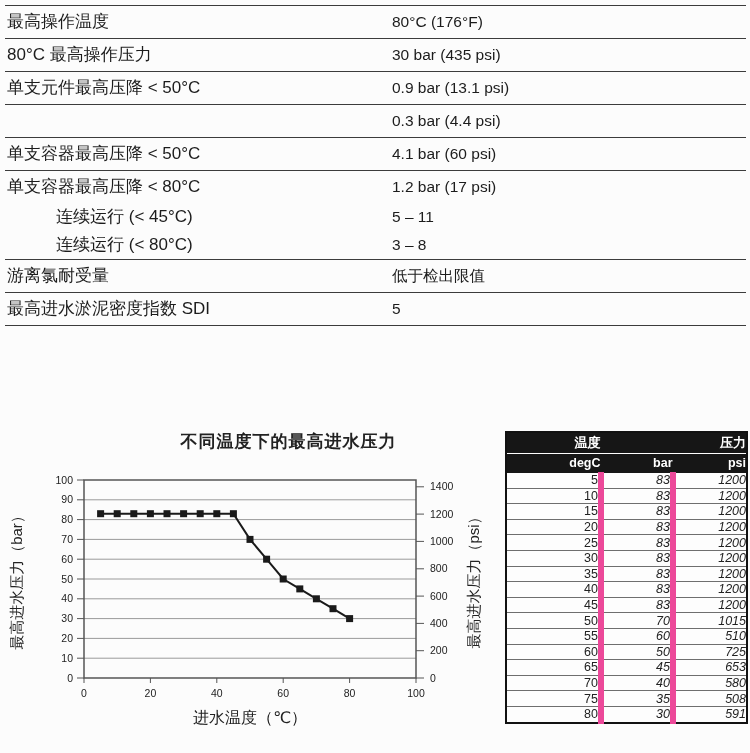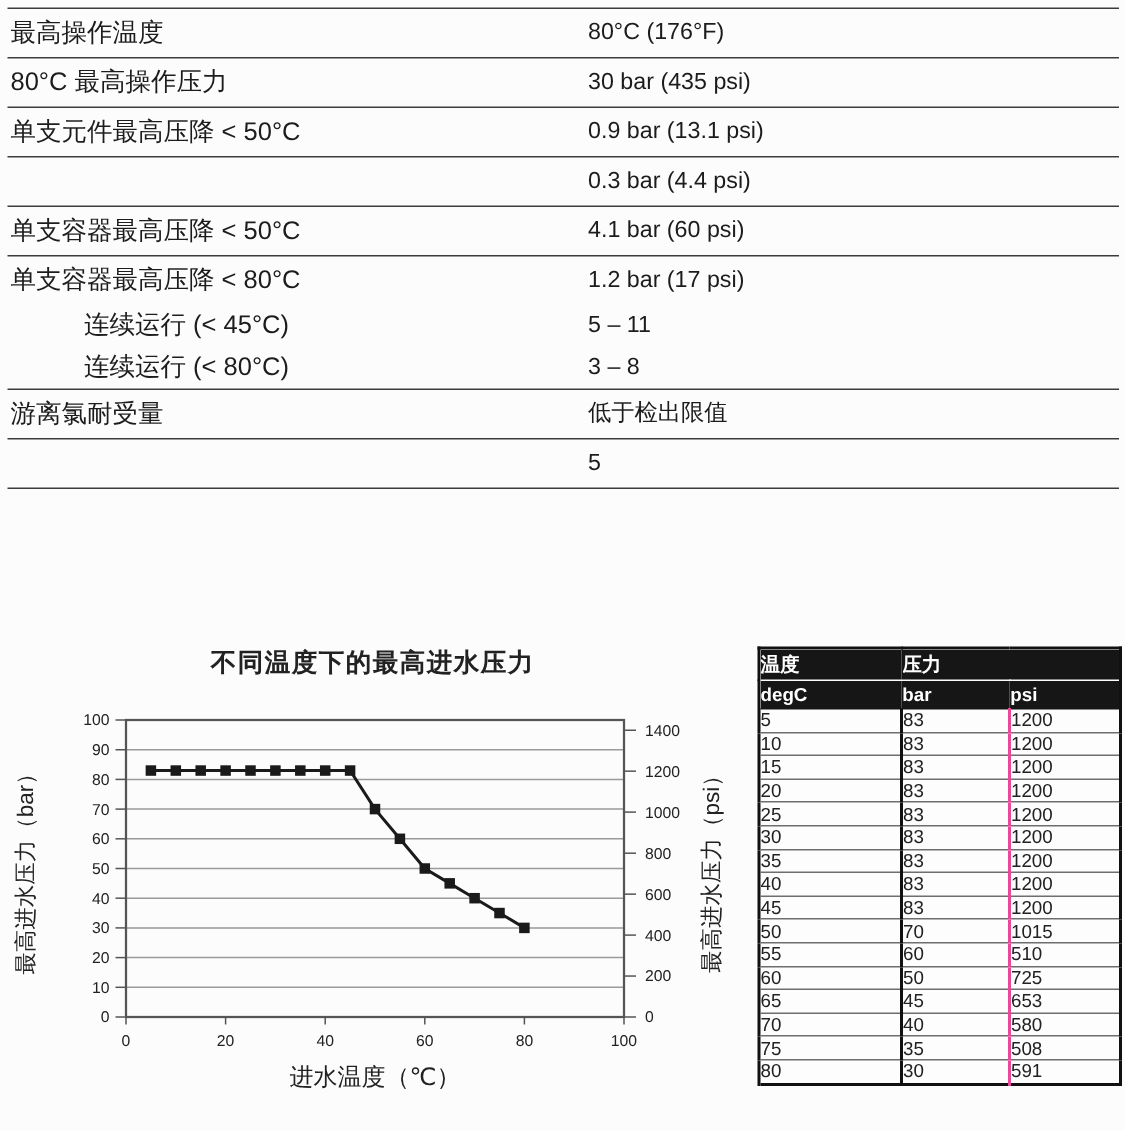--- a/index.html
+++ b/index.html
@@ -20,43 +20,43 @@
   .spec-label{
     position:absolute;left:2px;top:0;font-size:17px;white-space:nowrap;
   }
   .spec-row.indent .spec-label{left:22px;margin-left:29px;}
   .spec-value{
     position:absolute;left:387px;top:0;font-size:15.5px;white-space:nowrap;
   }
   
   .chart-title{
     position:absolute;left:0;top:430px;width:497px;text-align:center;
-    font-size:17px;font-weight:bold;letter-spacing:1px;color:#222;
+    font-size:17px;font-weight:bold;letter-spacing:1px;color:#222;padding-left:40px;
   }
   #chart-svg{position:absolute;left:0;top:455px;}
   
   .pressure-table{
     position:absolute;left:505px;top:431px;width:241px;
     border-collapse:collapse;table-layout:fixed;
     font-size:12.5px;
   }
   .pressure-table th,.pressure-table td{
-    padding:0;text-align:left;overflow:hidden;white-space:nowrap;
+    padding:0;text-align:right;overflow:hidden;white-space:nowrap;
   }
   .pressure-table thead th{
     background:#161616;color:#ffffff;font-weight:bold;height:18px;
     border:1px solid #161616;
   }
   .pressure-table thead tr.group-row th{border-bottom:1.5px solid #fdfdfd;height:20px;font-size:13px;}
   .pressure-table tbody td{
     background:#fdfdfd;border:1px solid #6e6e6e;height:14.6px;color:#222;
   }
   .pressure-table{border:2px solid #111;}
   .pressure-table tbody tr td{border-left:2px solid #111;border-right:2px solid #111;}
-  .pressure-table tbody tr td + td{border-left:2px solid #ec4899;border-right:1px solid #6e6e6e;}
+  .pressure-table tbody tr td + td{border-left:6px solid #ec4899;border-right:1px solid #6e6e6e;font-style:italic;}
   .pressure-table tbody tr td:last-child{border-right:2px solid #111;}
 </style>
 </head>
 <body>
 
 <div class="spec-table">
     <div class="spec-row std rule">
       <div class="spec-label">最高操作温度</div>
       <div class="spec-value">80°C (176°F)</div>
     </div>
@@ -85,20 +85,21 @@
     </div>
     <div class="spec-row compact indent">
       <div class="spec-label">连续运行 (&lt; 80°C)</div>
       <div class="spec-value">3 – 8</div>
     </div>
     <div class="spec-row std rule">
       <div class="spec-label">游离氯耐受量</div>
       <div class="spec-value">低于检出限值</div>
     </div>
     <div class="spec-row std rule">
+      <div class="spec-label">最高进水淤泥密度指数 SDI</div>
       <div class="spec-value">5</div>
     </div>
   </div>
 
 <div class="chart-title">不同温度下的最高进水压力</div>
 <svg id="chart-svg" width="500" height="298" viewBox="0 0 500 298">
     <g>
       <line x1="84" y1="203.2" x2="416" y2="203.2" stroke="#9a9a9a" stroke-width="1"></line>
       <line x1="84" y1="183.4" x2="416" y2="183.4" stroke="#9a9a9a" stroke-width="1"></line>
       <line x1="84" y1="163.6" x2="416" y2="163.6" stroke="#9a9a9a" stroke-width="1"></line>

